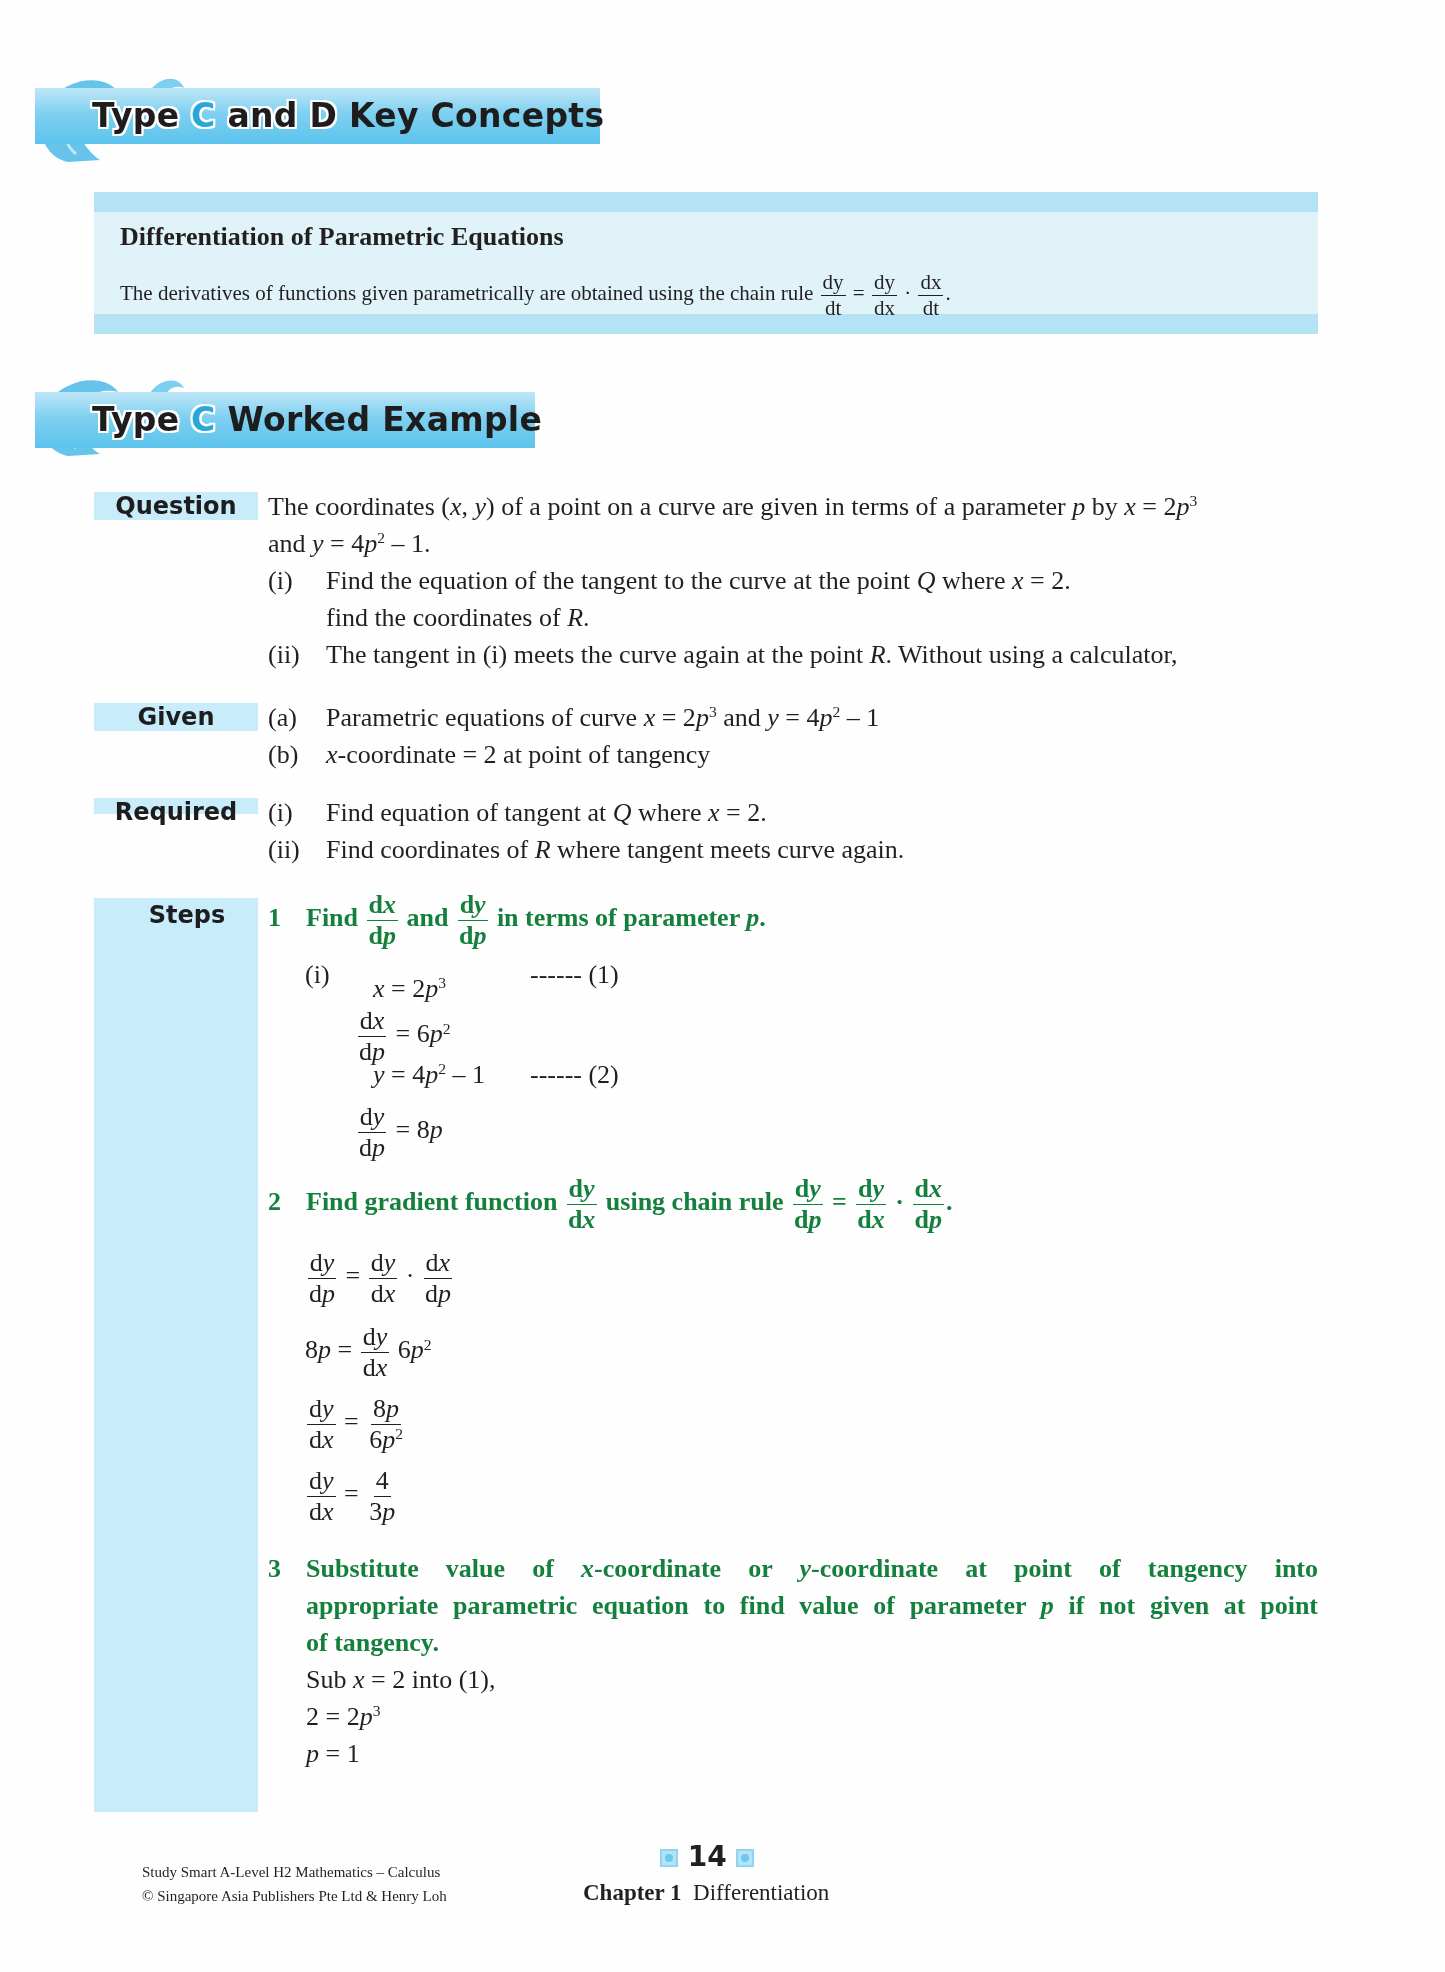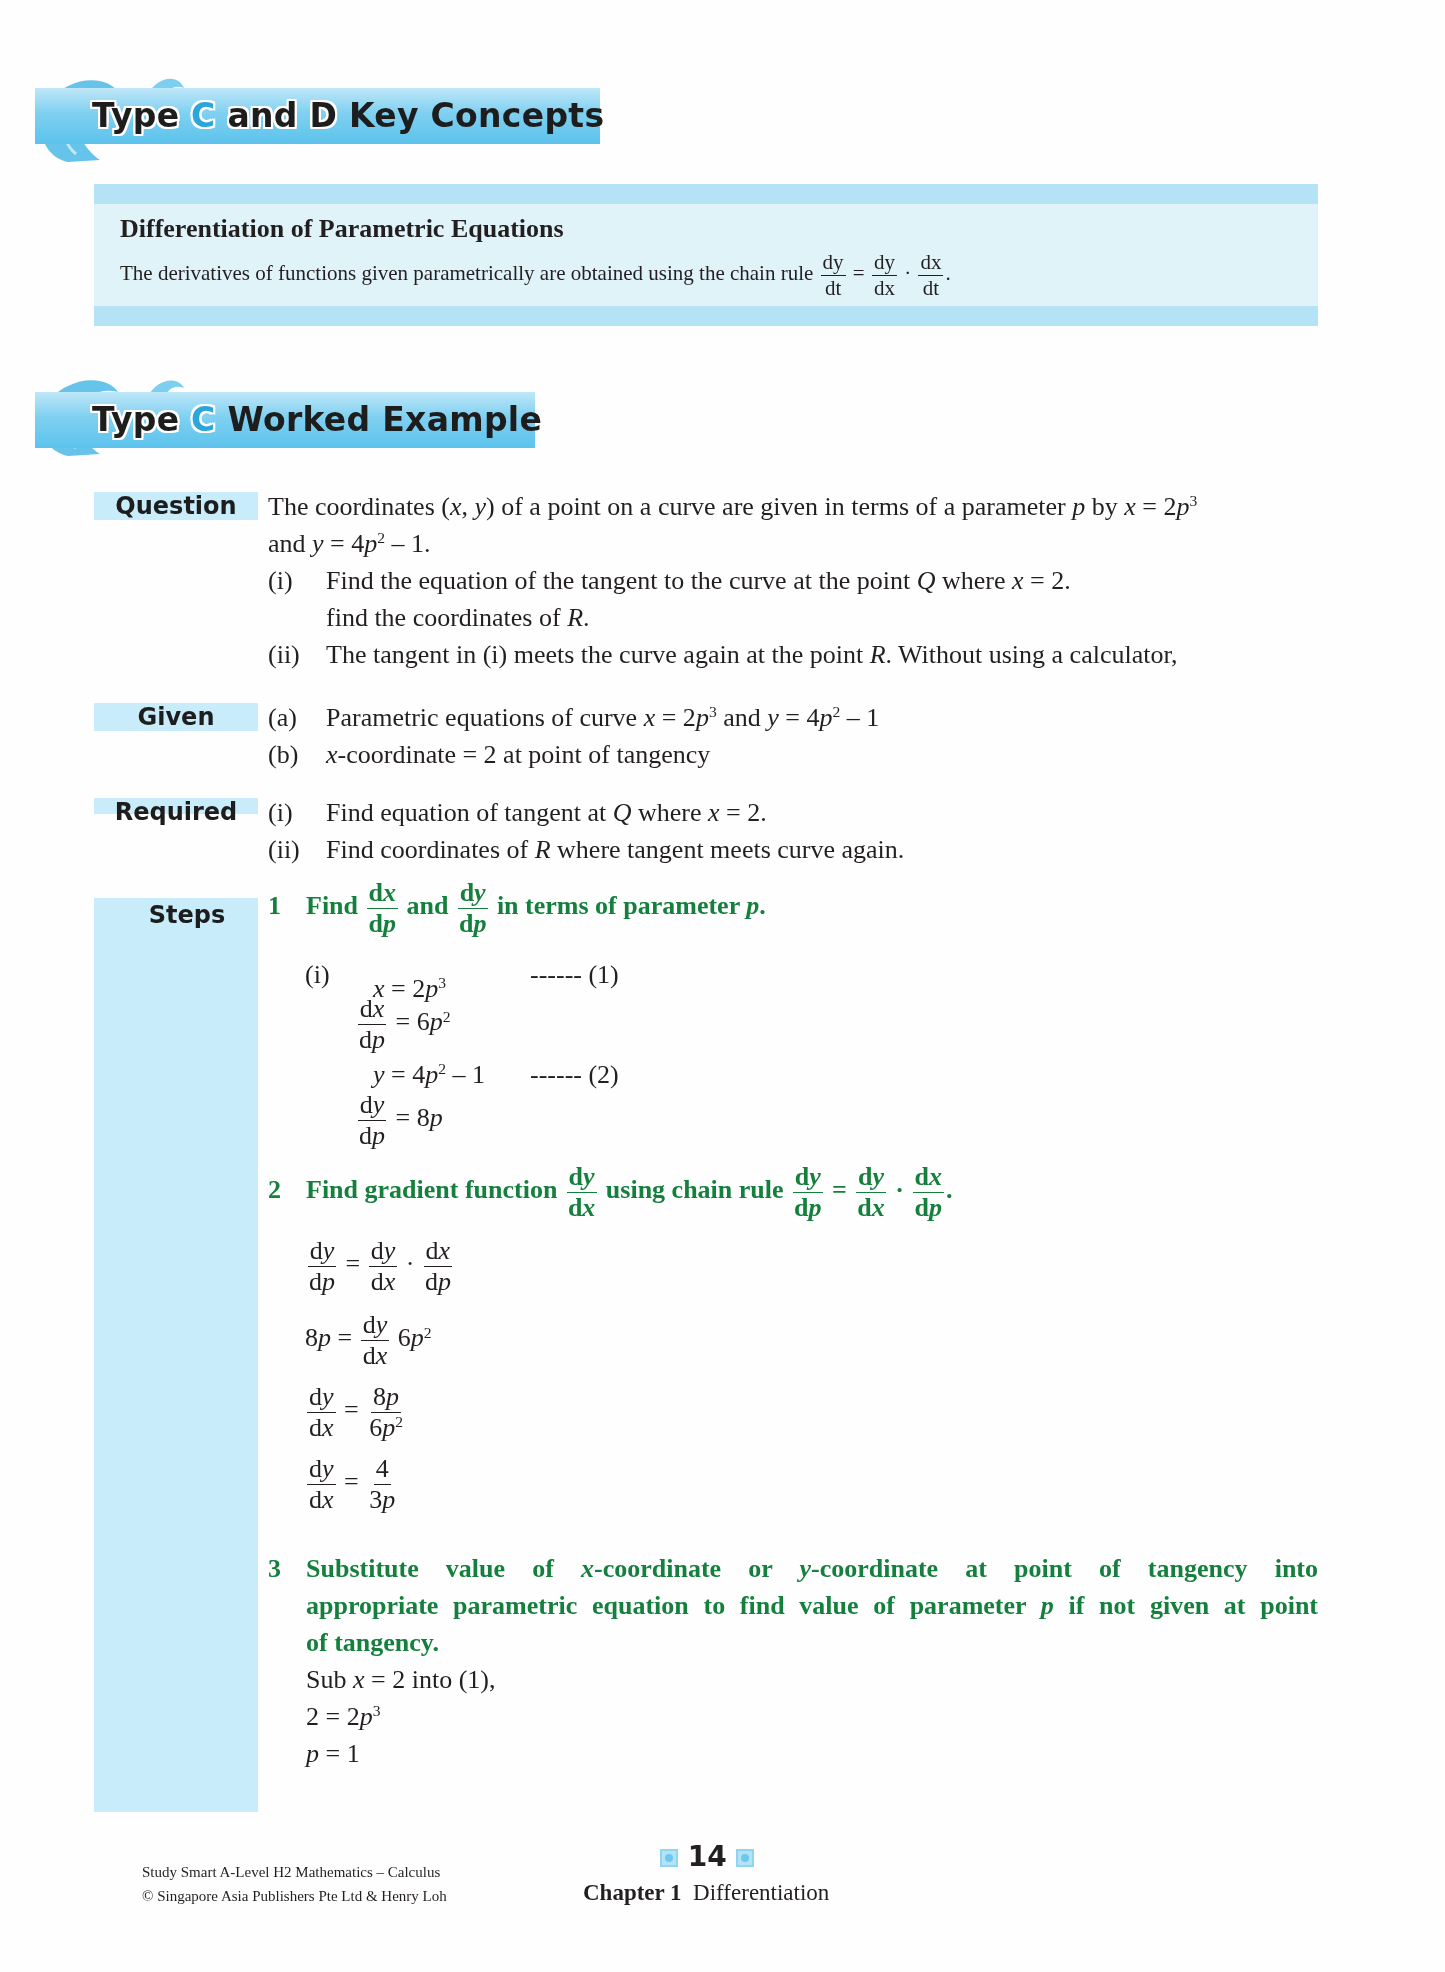--- a/index.html
+++ b/index.html
@@ -4,26 +4,26 @@
 <style>
   html,body{margin:0;padding:0;}
   body{width:1445px;height:1972px;background:#fefefe;position:relative;overflow:hidden;font-family:"Liberation Serif","DejaVu Serif",serif;color:#231f20;}
   
   .banner{position:absolute;height:56px;background:linear-gradient(180deg,#bfe7f7 0%,#7fd0f1 45%,#5cc3ec 100%);}
   .banner-text{position:absolute;top:0;height:63px;line-height:56px;font-family:"DejaVu Sans","Liberation Sans",sans-serif;font-weight:bold;font-size:33px;color:#1d1d1d;white-space:nowrap;letter-spacing:0.3px;}
   .outlined{color:#1d1d1d;text-shadow:-2px -2px 0 #fff,2px -2px 0 #fff,-2px 2px 0 #fff,2px 2px 0 #fff,0 2px 0 #fff,0 -2px 0 #fff,2px 0 0 #fff,-2px 0 0 #fff;}
   .outlined-blue{color:#2aa7d8;text-shadow:-2px -2px 0 #fff,2px -2px 0 #fff,-2px 2px 0 #fff,2px 2px 0 #fff,0 2px 0 #fff,0 -2px 0 #fff,2px 0 0 #fff,-2px 0 0 #fff;}
   .wave{position:absolute;}
   
-  .kc-box{position:absolute;left:94px;top:184px;width:1224px;height:142px;background:#dff3f9;}
+  .kc-box{position:absolute;left:94px;top:192px;width:1224px;height:142px;background:#dff3f9;}
   .kc-stripe{position:absolute;left:0;width:100%;height:20px;background:#b5e3f6;}
   .kc-title{position:absolute;left:26px;top:30px;font-weight:bold;font-size:26px;}
   .kc-text{position:absolute;left:26px;top:68px;font-size:21px;white-space:nowrap;}
   
-  .frac{display:inline-flex;flex-direction:column;align-items:center;vertical-align:middle;line-height:1;margin:0 2px;}
+  .frac{display:inline-flex;flex-direction:column;align-items:center;vertical-align:middle;line-height:1;margin:12px 2px;}
   .frac .num{padding:0 2px 2px 2px;border-bottom:1.6px solid currentColor;}
   .frac .den{padding:2px 2px 0 2px;}
   i{font-style:italic;}
   sup{font-size:0.6em;vertical-align:0.55em;line-height:0;}
   
   .label{position:absolute;left:94px;width:164px;background:#c8ecfa;font-family:"DejaVu Sans","Liberation Sans",sans-serif;font-weight:bold;font-size:24px;text-align:center;color:#1d1d1d;}
   .body-text{position:absolute;font-size:26px;white-space:nowrap;line-height:37px;}
   .cyan{color:#15803d;}
   .bold{font-weight:bold;}
   .steps-col{position:absolute;left:94px;top:898px;width:164px;height:914px;background:#c8ecfa;}

